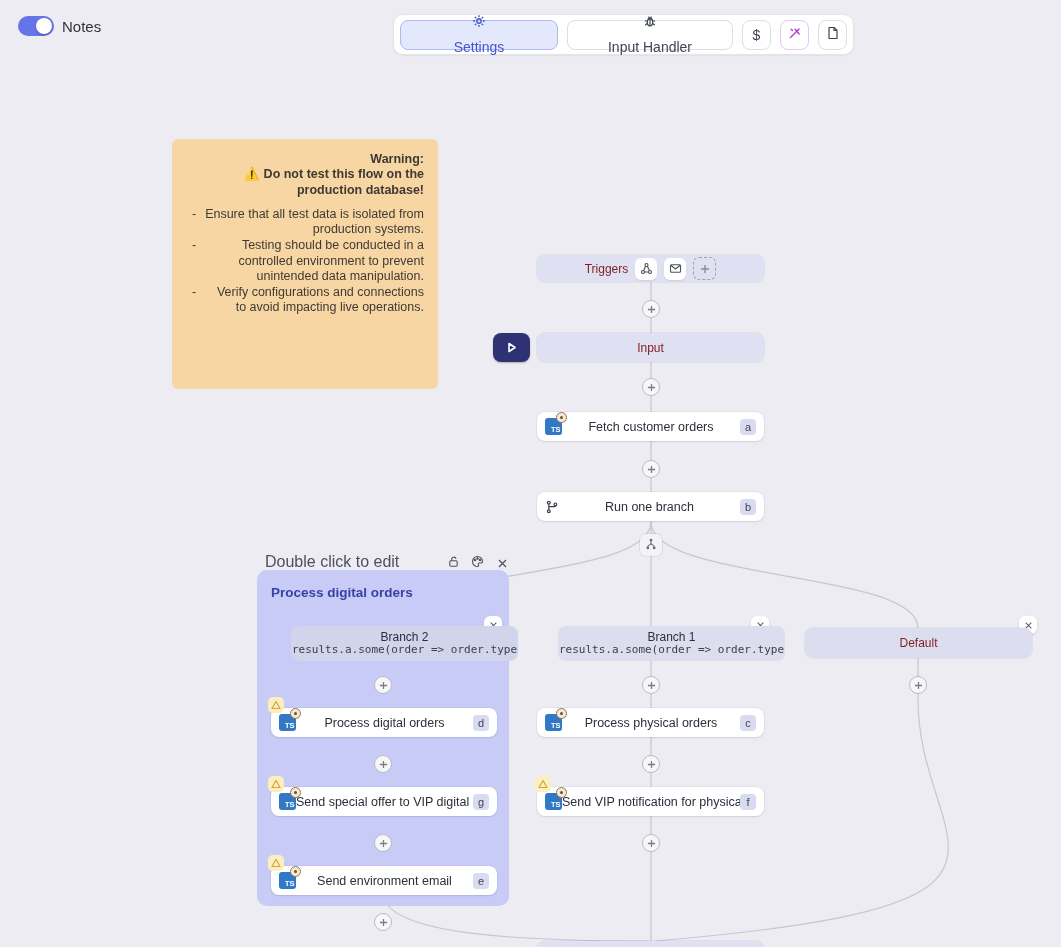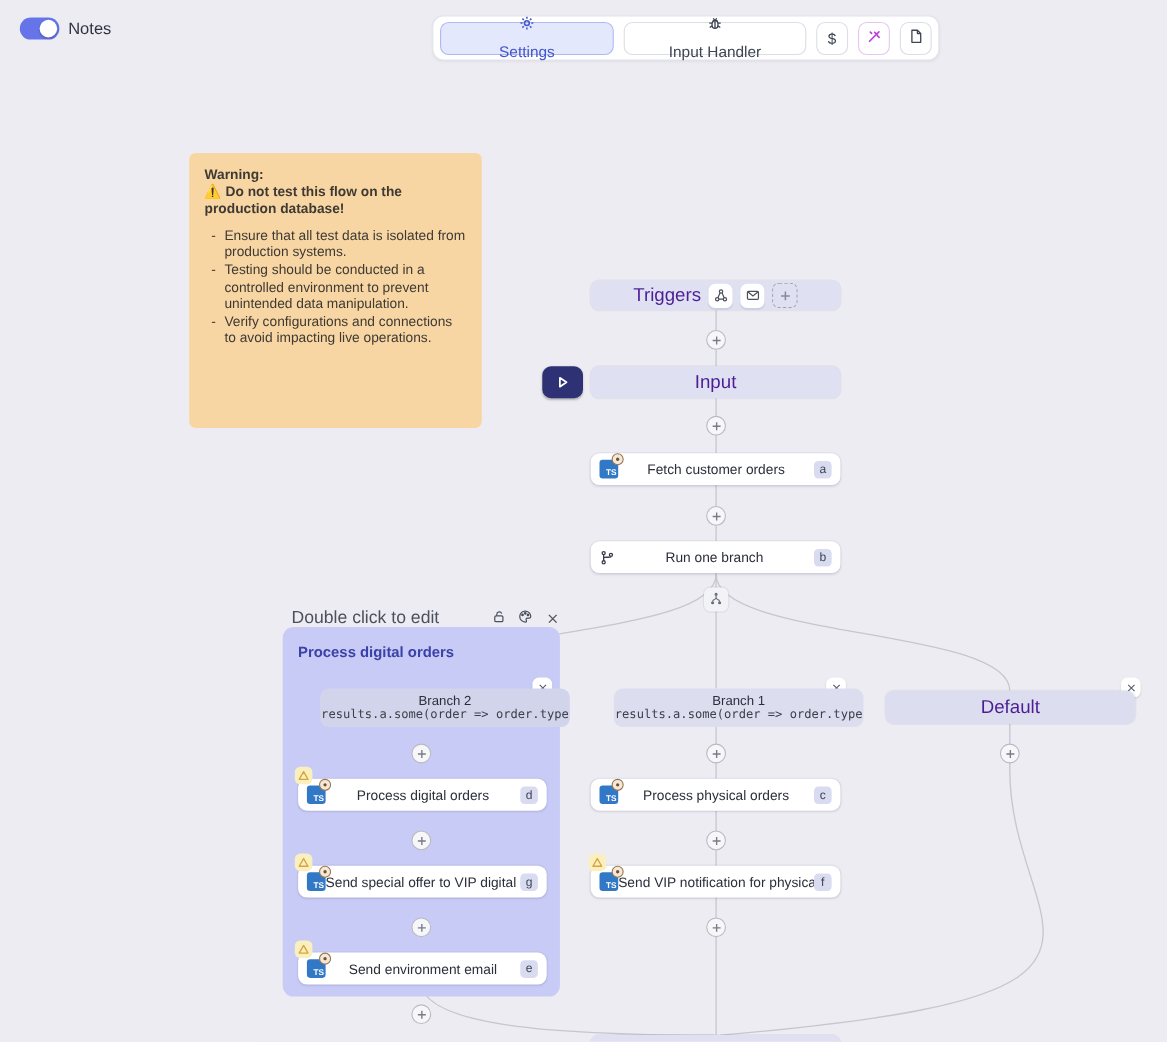--- a/index.html
+++ b/index.html
@@ -11,28 +11,28 @@
   .toggle{position:absolute;left:18px;top:16px;width:36px;height:20px;border-radius:10px;background:#6574e8;cursor:pointer;}
   .toggle .knob{position:absolute;right:2px;top:2px;width:16px;height:16px;border-radius:50%;background:#fff;box-shadow:0 1px 2px rgba(0,0,0,.25);}
   .notes-label{position:absolute;left:62px;top:18px;font-size:15px;color:#2f3340;}
   .toolbar{position:absolute;left:393px;top:14px;height:41px;background:#fff;border:1px solid #e4e4ec;border-radius:10px;box-shadow:0 1px 2px rgba(30,30,60,.06);display:flex;align-items:center;gap:9px;padding:0 6px;box-sizing:border-box;}
   .tb-btn{height:30px;display:flex;align-items:center;justify-content:center;gap:8px;border-radius:8px;border:1px solid #dcdde5;background:#fff;font-size:14px;color:#3d4553;cursor:pointer;box-sizing:border-box;flex-direction:column;}
   .tb-btn.selected{background:#e4e8fc;border-color:#aeb9f2;color:#4355cb;}
   .tb-btn.sq{width:29px;}
   .tb-btn.wand{border-color:#e6c6f1;}
 
   
-  .note{position:absolute;left:172px;top:139px;width:266px;height:250px;background:#f8d6a4;border-radius:6px;box-sizing:border-box;padding:13px 14px;color:#3e3a33;font-size:12.5px;line-height:1.22;}
+  .note{position:absolute;left:172px;top:139px;width:266px;height:250px;background:#f8d6a4;border-radius:6px;box-sizing:border-box;padding:13px 14px;color:#3e3a33;font-size:12.5px;line-height:1.22;text-align:right;}
   .note .t{font-weight:bold;}
   .note ul{margin:9px 0 0 6px;padding:0;list-style:none;}
   .note li{position:relative;padding-left:12px;margin-bottom:1px;}
   .note li::before{content:"-";position:absolute;left:0;}
 
   
-  .bar{position:absolute;height:27px;background:#dfe1f2;border-radius:8px;display:flex;align-items:center;justify-content:center;font-size:17px;color:#4c1d95;box-sizing:border-box;box-shadow:0 0 0 1px rgba(120,122,160,.10);}
+  .bar{position:absolute;height:27px;background:#dfe1f2;border-radius:8px;display:flex;align-items:center;justify-content:center;font-size:12px;color:#7f1d1d;box-sizing:border-box;box-shadow:0 0 0 1px rgba(120,122,160,.10);}
   .card{position:absolute;height:29px;background:#fff;border-radius:8px;display:flex;align-items:center;padding:0 8px;box-sizing:border-box;font-size:12.5px;color:#2b2f3a;box-shadow:0 1px 2px rgba(40,40,80,.10),0 0 0 1px rgba(120,122,160,.08);}
   .card .lbl{flex:1;text-align:center;white-space:nowrap;overflow:hidden;}
   .keybadge{width:16px;height:16px;border-radius:4px;background:#d9dbf0;color:#3f4553;font-size:11px;display:flex;align-items:center;justify-content:center;flex:0 0 auto;}
   .tsicon{position:relative;width:17px;height:17px;border-radius:3px;background:#3178c6;color:#fff;font-size:7.5px;font-weight:bold;display:flex;align-items:flex-end;justify-content:flex-end;padding:0 1.5px 1px 0;box-sizing:border-box;flex:0 0 auto;}
   .tsicon .mini{position:absolute;right:-5px;top:-6px;width:11px;height:11px;border-radius:50%;background:#f6e8d8;border:1px solid #96764f;box-sizing:border-box;}
   .tsicon .mini::after{content:"";position:absolute;left:3px;top:3px;width:3px;height:3px;border-radius:50%;background:#6d5233;}
   .plus{position:absolute;width:18px;height:18px;border-radius:50%;background:#f7f7fa;border:1px solid #b9bac4;box-sizing:border-box;display:flex;align-items:center;justify-content:center;cursor:pointer;}
   .iconbtn{width:22px;height:22px;border-radius:6px;background:#fff;box-shadow:0 1px 1px rgba(0,0,0,.08);display:flex;align-items:center;justify-content:center;cursor:pointer;}
   .dashedplus{width:23px;height:23px;border-radius:6px;border:1.5px dashed #a0a1ac;box-sizing:border-box;display:flex;align-items:center;justify-content:center;cursor:pointer;}
   .playbtn{position:absolute;left:493px;top:333px;width:37px;height:29px;border-radius:8px;background:#2e3274;display:flex;align-items:center;justify-content:center;cursor:pointer;box-shadow:0 1px 2px rgba(0,0,0,.25);}

